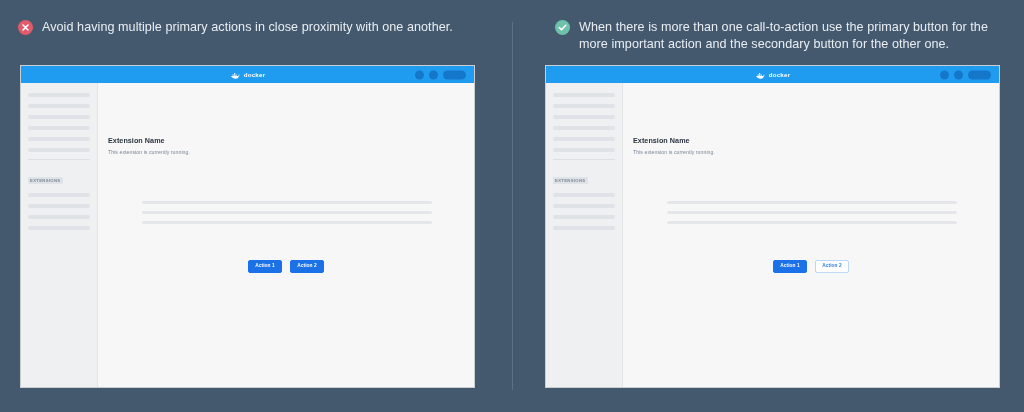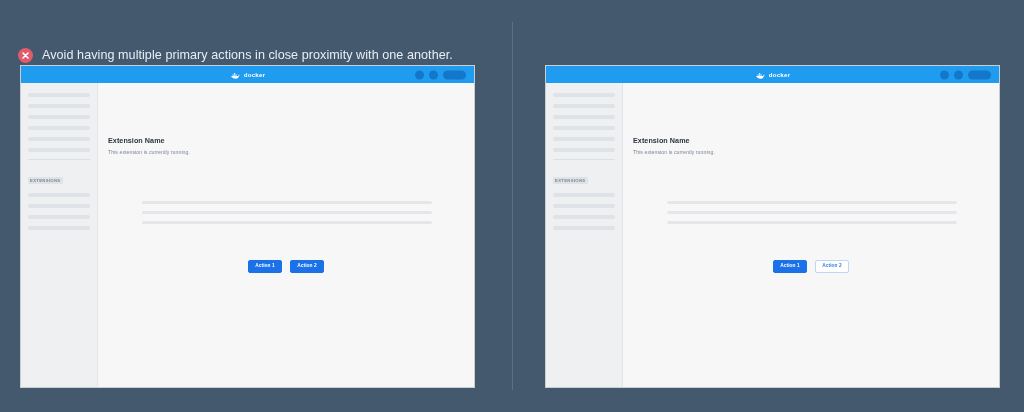--- a/index.html
+++ b/index.html
@@ -35,21 +35,20 @@
   .panel.left  { left: 0; }
   .panel.right { left: 512px; }
 
   
   .caption {
     position: absolute;
     top: 19px;
     display: flex;
     align-items: flex-start;
     gap: 9px;
-    margin-top: 28px;
   }
   .panel.left  .caption { left: 18px; width: 460px; }
   .panel.right .caption { left: 43px; width: 440px; }
 
   .badge {
     flex: 0 0 auto;
     width: 15px; height: 15px;
     border-radius: 50%;
     position: relative;
     margin-top: 1px;
@@ -290,20 +289,28 @@
             <button class="btn primary">Action 2</button>
           </div>
         </main>
 
       </div>
     </div>
   </section>
 
   <section class="panel right">
 
+    <div class="caption">
+      <span class="badge good">
+        <svg width="15" height="15" viewBox="0 0 15 15" aria-hidden="true">
+          <path d="M4.3 7.6 L6.5 9.8 L10.8 5.3" stroke="#ffffff" stroke-width="1.6" fill="none" stroke-linecap="round" stroke-linejoin="round"></path>
+        </svg>
+      </span>
+      <span class="caption-text">When there is more than one call-to-action use the primary button for the more important action and the secondary button for the other one.</span>
+    </div>
 
     <div class="window">
 
       <div class="titlebar">
         <div class="brand">
           <span class="whale">
             <svg width="11" height="8" viewBox="0 0 22 16" aria-hidden="true">
               <rect x="5" y="5" width="2.4" height="2.4" fill="#ffffff"></rect>
               <rect x="8" y="5" width="2.4" height="2.4" fill="#ffffff"></rect>
               <rect x="11" y="5" width="2.4" height="2.4" fill="#ffffff"></rect>

